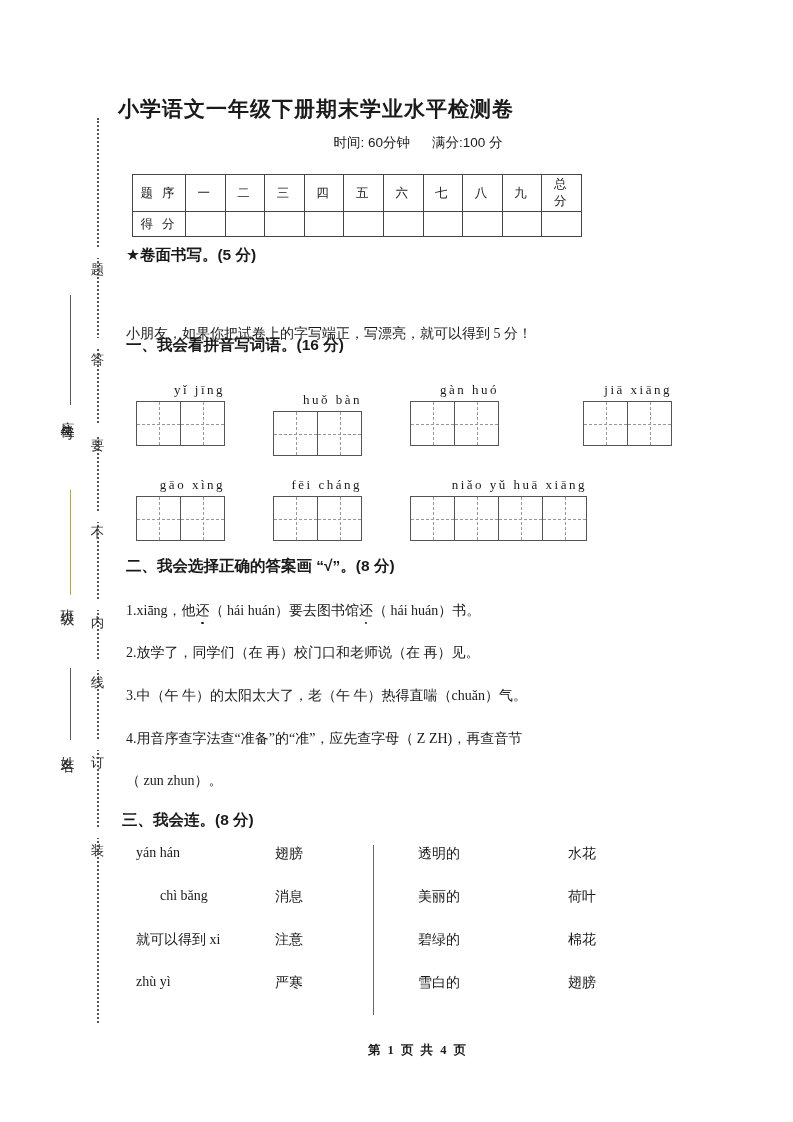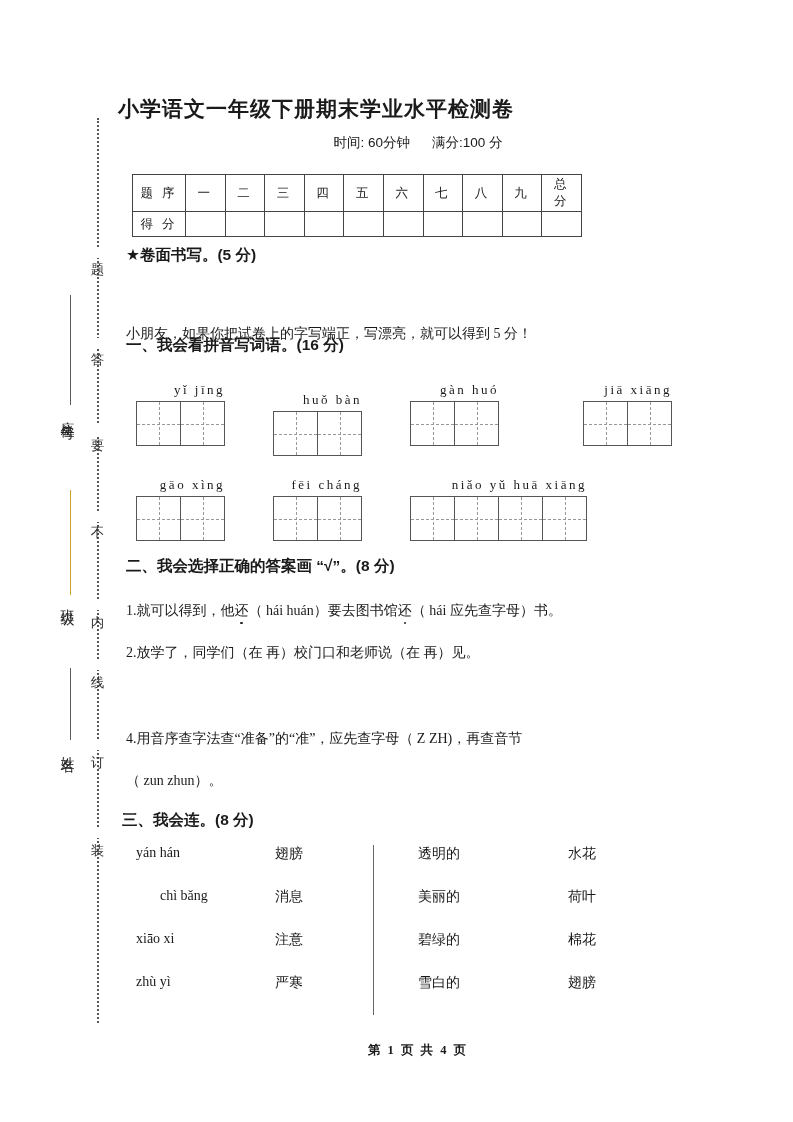--- a/index.html
+++ b/index.html
@@ -336,42 +336,45 @@
       <div class="tian-cell"></div>
       <div class="tian-cell"></div>
       <div class="tian-cell"></div>
       <div class="tian-cell"></div>
     </div>
   </div>
 
   <div class="sec-head" style="left:8px; top:556px;">二、我会选择正确的答案画 “√”。(8 分)</div>
 
   <div class="q-line" style="left:8px; top:602px;">
-    <span>1.</span><span>就可以得到，他</span><span class="dotted-char">还</span><span>（ hái  huán）要去图书馆</span><span class="dotted-char">还</span><span>（ hái  应先查字母）书。</span>
+    <span>1.</span><span>xiāng，他</span><span class="dotted-char">还</span><span>（ hái  huán）要去图书馆</span><span class="dotted-char">还</span><span>（ hái  huán）书。</span>
   </div>
 
   <div class="q-line" style="left:8px; top:644px;">
     <span>2.</span><span>放学了，同学们（在   再）校门口和老师说（在   再）见。</span>
   </div>
 
+  <div class="q-line" style="left:8px; top:687px;">
+    <span>3.</span><span>中（午   牛）的太阳太大了，老（午   牛）热得直喘（chuǎn）气。</span>
+  </div>
 
   <div class="q-line" style="left:8px; top:730px;">
     <span>4.</span><span>用音序查字法查“准备”的“准”，应先查字母（ Z   ZH)，再查音节</span>
   </div>
 
   <div class="q-line" style="left:8px; top:772px;">（ zun  zhun）。</div>
 
   <div class="sec-head" style="left:4px; top:810px;">三、我会连。(8 分)</div>
 
   <div class="match-block" style="left:0; top:845px; width:600px; height:170px;">
     <div class="match-divider" style="left:255px; top:0px; height:170px;"></div>
 
     <div class="match-col" style="left:18px; top:0px;">yán hán</div>
     <div class="match-col" style="left:18px; top:43px;margin-left:24px;">chì bǎng</div>
-    <div class="match-col" style="left:18px; top:86px;">xiāo xi</div>
+    <div class="match-col" style="left:18px; top:86px;">就可以得到 xi</div>
     <div class="match-col" style="left:18px; top:129px;">zhù yì</div>
 
     <div class="match-col" style="left:157px; top:0px;">翅膀</div>
     <div class="match-col" style="left:157px; top:43px;">消息</div>
     <div class="match-col" style="left:157px; top:86px;">注意</div>
     <div class="match-col" style="left:157px; top:129px;">严寒</div>
 
     <div class="match-col" style="left:300px; top:0px;">透明的</div>
     <div class="match-col" style="left:300px; top:43px;">美丽的</div>
     <div class="match-col" style="left:300px; top:86px;">碧绿的</div>

